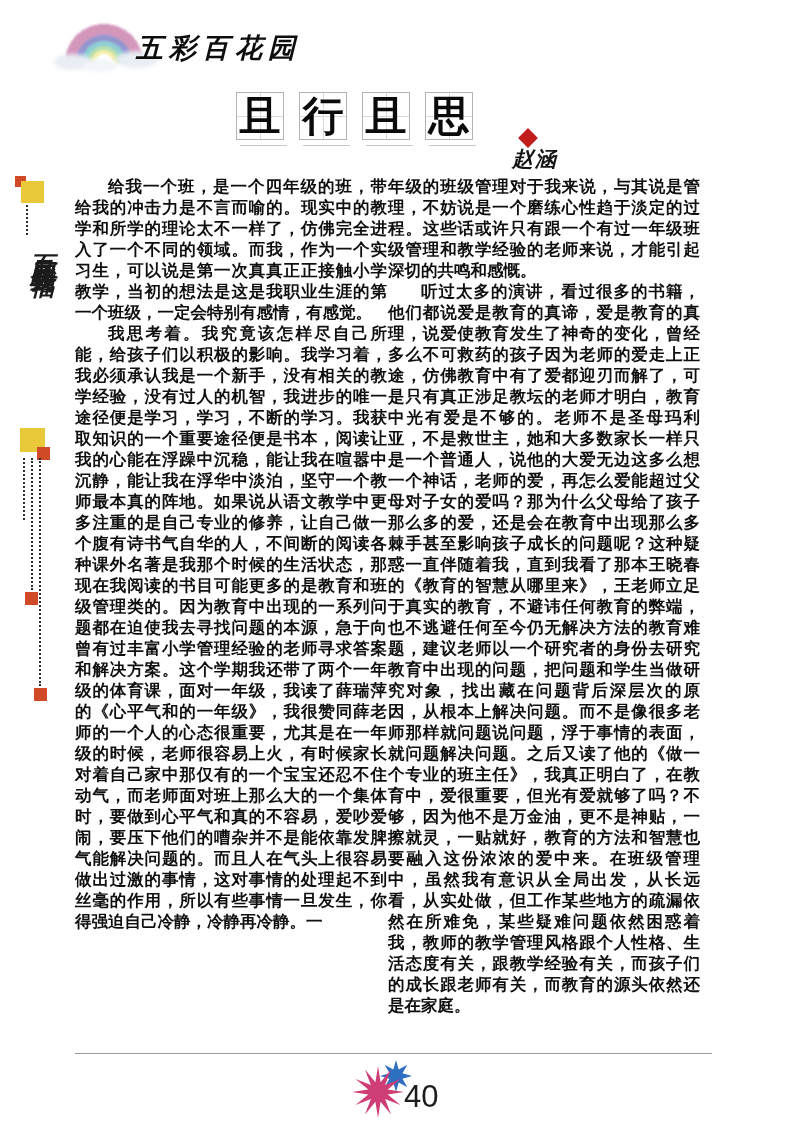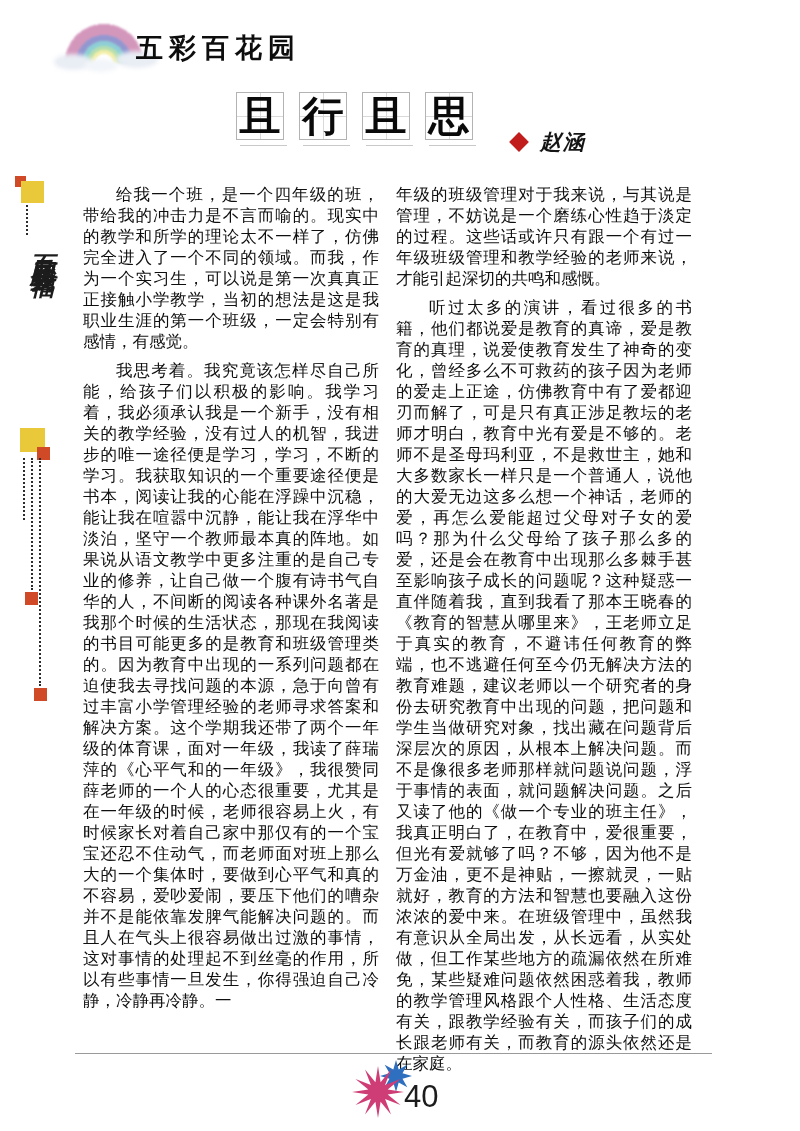--- a/index.html
+++ b/index.html
@@ -24,21 +24,21 @@
       rgba(255,255,255,0) 39px);
     filter: blur(1px); opacity:.92;
   }
   .cloud { position:absolute; background:#e9edf4; border-radius:50%; filter:blur(2px); }
   .cloud.c1 { left:-8px; bottom:-5px; width:38px; height:16px; }
   .cloud.c2 { right:-12px; bottom:-3px; width:42px; height:17px; }
   .cloud.c3 { left:22px; bottom:-7px; width:34px; height:13px; background:#f2f5f9; }
   .brand {
     position:absolute; left:136px; top:30px;
     font-family:"DejaVu Sans","Liberation Sans",sans-serif;
-    font-size:27px; font-weight:900; letter-spacing:6px; color:#0d0d0d;
+    font-size:27px; font-weight:900; letter-spacing:6px; color:#0d0d0d;font-style:italic;
   }
 
   
   .char-box {
     position:absolute; top:92px; width:48px; height:48px;
     border:1px solid #b3b3b3; box-sizing:border-box; background-color:#fff;
     background-image: linear-gradient(#d9d9d9,#d9d9d9), linear-gradient(#d9d9d9,#d9d9d9);
     background-size:100% 1px, 1px 100%;
     background-position:center center;
     background-repeat:no-repeat;
@@ -46,21 +46,21 @@
   .char-box::after {
     content:""; position:absolute; left:3px; right:-4px; bottom:-7px;
     height:1px; background:#c9c9c9;
   }
   .char-box .glyph {
     position:relative; display:block; width:100%; text-align:center;
     font-size:41px; line-height:46px; font-weight:bold; color:#0a0a0a;
   }
   .cb1 { left:236px; } .cb2 { left:299px; } .cb3 { left:362px; } .cb4 { left:425px; }
 
-  .author-row { position:absolute; left:512px; top:131px; height:22px; display:flex; align-items:center; }
+  .author-row { position:absolute; left:512px; top:131px; height:22px; display:flex; align-items:center;flex-direction:column; }
   .author-diamond { width:14px; height:14px; background:#c21d1d; transform:rotate(45deg); margin-right:14px; flex:none; }
   .author-name { font-size:21px; font-weight:bold; font-style:italic; color:#151515; letter-spacing:2px; }
 
   
   .sq { position:absolute; }
   .sq.red    { background:#d04a28; }
   .sq.yellow { background:#e9c93a; }
   .sq.r1 { left:15px; top:176px; width:11px; height:11px; }
   .sq.y1 { left:21px; top:181px; width:23px; height:22px; }
   .sq.y2 { left:20px; top:428px; width:25px; height:24px; }
@@ -80,21 +80,21 @@
   }
 
   
   .col {
     position:absolute; top:176px; width:312px;
     font-size:16.5px; line-height:21px; text-align:justify;
     color:#0f0f0f;
   }
   .col.left  { left:75px; }
   .col.right { left:388px; }
-  .col p { margin:8px; padding:0; text-indent:2em; }
+  .col p { margin:0; padding:0; text-indent:2em;font-weight:bold; }
   .col p.cont { text-indent:0; }
 
   
   .footer-rule { position:absolute; left:75px; top:1053px; width:637px; height:1px; background:#9a9a9a; }
   .flowers { position:absolute; left:350px; top:1060px; width:68px; height:60px; }
   .page-number {
     position:absolute; left:404px; top:1079px;
     font-family:"Liberation Sans","DejaVu Sans",sans-serif;
     font-size:31px; color:#1c1c1c;
   }

